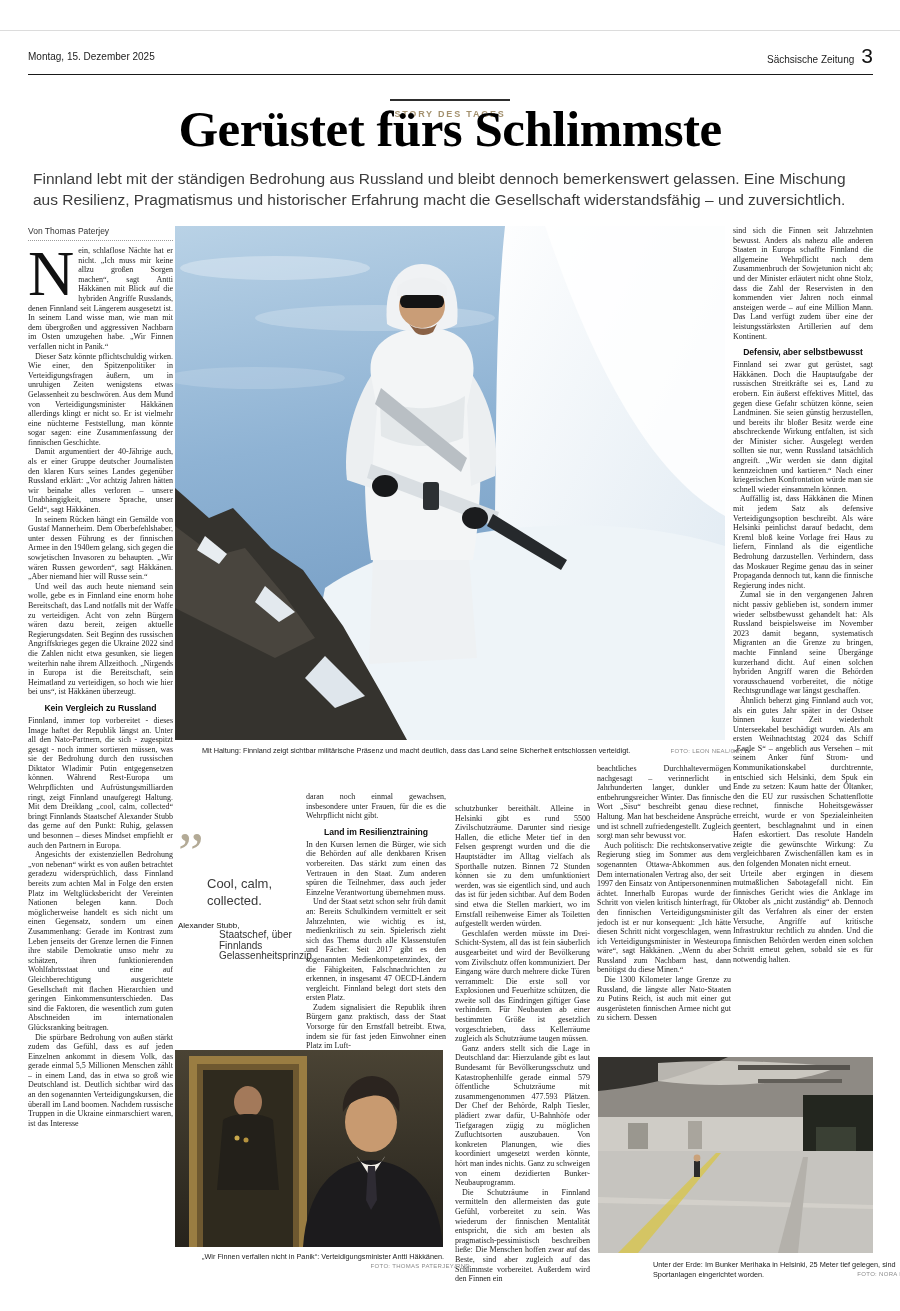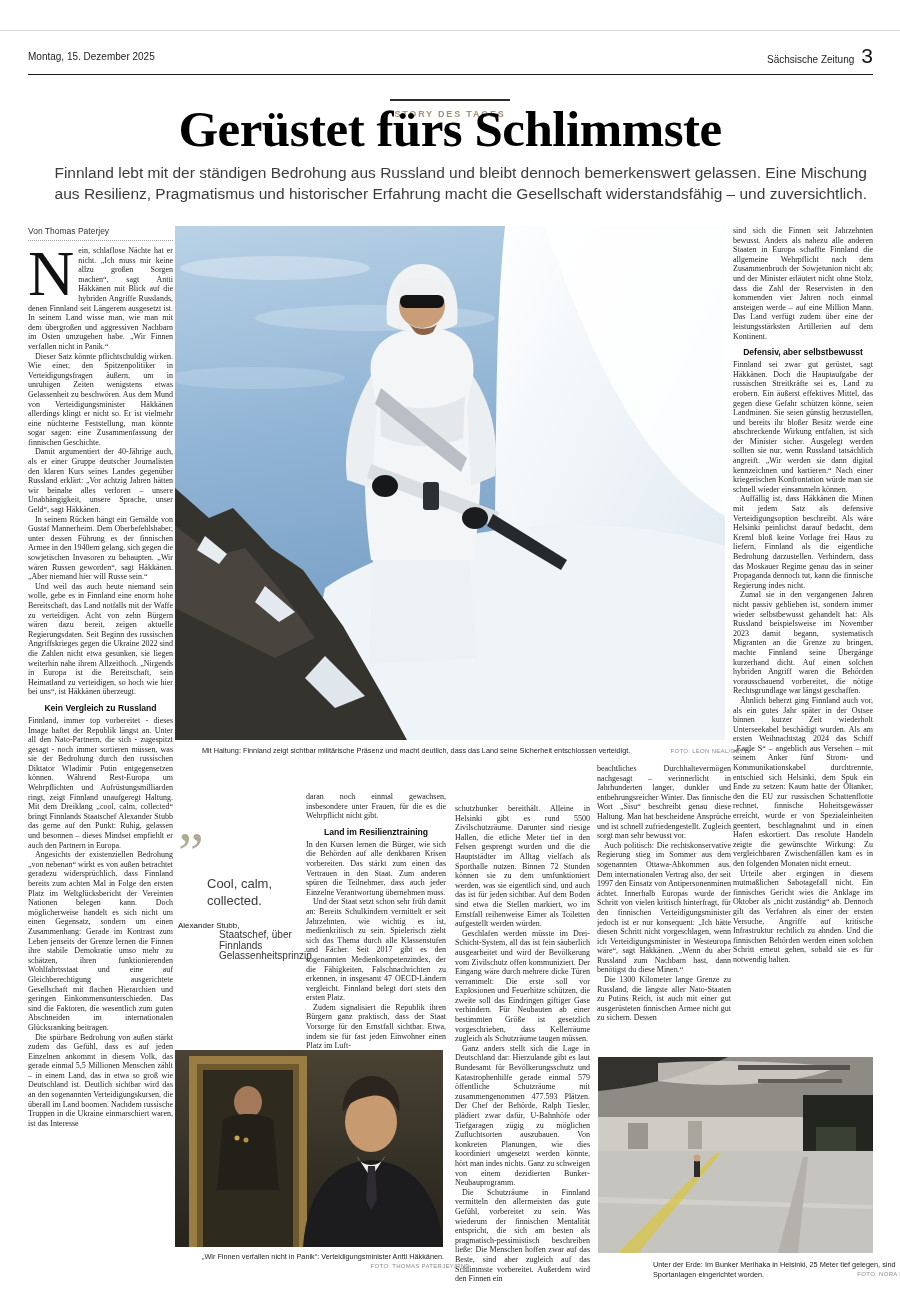--- a/index.html
+++ b/index.html
@@ -12,21 +12,21 @@
   .hdr-section{top:42px;left:0;width:900px;text-align:center;font-size:21px;letter-spacing:5px;color:#111;font-weight:400;}
   .hdr-right{top:44px;right:27px;display:flex;align-items:baseline;gap:7px;}
   .hdr-paper{font-size:10px;color:#222;}
   .hdr-page{font-size:21px;color:#111;}
   .hdr-rule{top:74px;left:28px;width:845px;height:1px;background:#191919;}
   
   .kicker{top:85px;left:0;width:900px;text-align:center;font-size:9px;font-weight:bold;letter-spacing:1.8px;}
   .kicker-rule{top:99px;left:390px;width:120px;height:2px;background:#2e2e2e;}
   .headline{top:102px;left:0;width:900px;text-align:center;font-family:"Liberation Serif",serif;
             font-weight:700;font-size:51px;line-height:54px;letter-spacing:-0.5px;color:#000;margin:0;}
-  .deck{top:163px;left:33px;width:834px;text-align:right;font-size:15.5px;line-height:20.5px;color:#3c3c3c;}
+  .deck{top:169px;left:33px;width:834px;text-align:left;font-size:15.5px;line-height:20.5px;color:#3c3c3c;}
   
   .byline{top:226px;left:28px;width:145px;font-size:8.5px;color:#333;padding-bottom:4px;border-bottom:1px dotted #9a9a9a;}
   
   .col{overflow:hidden;}
   .bp{font-family:"Liberation Serif",serif;font-size:8px;line-height:9.6px;text-align:justify;
       margin:0;color:#1d1d1d;hyphens:auto;}
   .bp.ind{text-indent:7px;}
   .subhead{font-size:8.6px;font-weight:bold;text-align:center;margin:6px 0 3px;color:#0f0f0f;font-family:"Liberation Sans",sans-serif;}
   .dropcap{float:left;font-family:"Liberation Serif",serif;font-size:64px;line-height:50px;
            padding:3px 4px 0 0;color:#111;}
@@ -140,21 +140,21 @@
     <div class="qtext">Cool, calm, collected.</div>
     <div class="qauthor">Alexander Stubb,</div>
     <div class="qrole">Staatschef, über Finnlands Gelassenheitsprinzip</div>
   </div>
 
   <div class="abs col c3">
       <p class="bp">daran noch einmal gewachsen, insbesondere unter Frauen, für die es die Wehrpflicht nicht gibt.</p>
       <div class="subhead">Land im Resilienztraining</div>
       <p class="bp">In den Kursen lernen die Bürger, wie sich die Behörden auf alle denkbaren Krisen vorbereiten. Das stärkt zum einen das Vertrauen in den Staat. Zum anderen spüren die Teilnehmer, dass auch jeder Einzelne Verantwortung übernehmen muss.</p>
       <p class="bp ind">Und der Staat setzt schon sehr früh damit an: Bereits Schulkindern vermittelt er seit Jahrzehnten, wie wichtig es ist, medienkritisch zu sein. Spielerisch zieht sich das Thema durch alle Klassenstufen und Fächer. Seit 2017 gibt es den sogenannten Medienkompetenzindex, der die Fähigkeiten, Falschnachrichten zu erkennen, in insgesamt 47 OECD-Ländern vergleicht. Finnland belegt dort stets den ersten Platz.</p>
-      <p class="bp ind">Zudem signalisiert die Republik ihren Bürgern ganz praktisch, dass der Staat Vorsorge für den Ernstfall sichtbar. Etwa, indem sie für fast jeden Einwohner einen Platz im Luft-</p>
+      <p class="bp ind">Zudem signalisiert die Republik ihren Bürgern ganz praktisch, dass der Staat Vorsorge für den Ernstfall betreibt. Etwa, indem sie für fast jeden Einwohner einen Platz im Luft-</p>
     </div>
   <div class="abs col c4">
       <p class="bp">schutzbunker bereithält. Alleine in Helsinki gibt es rund 5500 Zivilschutzräume. Darunter sind riesige Hallen, die etliche Meter tief in den Felsen gesprengt wurden und die die Hauptstädter im Alltag vielfach als Sporthalle nutzen. Binnen 72 Stunden können sie zu dem umfunktioniert werden, was sie eigentlich sind, und auch das ist für jeden sichtbar. Auf dem Boden sind etwa die Stellen markiert, wo im Ernstfall reihenweise Eimer als Toiletten aufgestellt werden würden.</p>
       <p class="bp ind">Geschlafen werden müsste im Drei-Schicht-System, all das ist fein säuberlich ausgearbeitet und wird der Bevölkerung vom Zivilschutz offen kommuniziert. Der Eingang wäre durch mehrere dicke Türen verrammelt: Die erste soll vor Explosionen und Feuerhitze schützen, die zweite soll das Eindringen giftiger Gase verhindern. Für Neubauten ab einer bestimmten Größe ist gesetzlich vorgeschrieben, dass Kellerräume zugleich als Schutzräume taugen müssen.</p>
       <p class="bp ind">Ganz anders stellt sich die Lage in Deutschland dar: Hierzulande gibt es laut Bundesamt für Bevölkerungsschutz und Katastrophenhilfe gerade einmal 579 öffentliche Schutzräume mit zusammengenommen 477.593 Plätzen. Der Chef der Behörde, Ralph Tiesler, plädiert zwar dafür, U-Bahnhöfe oder Tiefgaragen zügig zu möglichen Zufluchtsorten auszubauen. Von konkreten Planungen, wie dies koordiniert umgesetzt werden könnte, hört man indes nichts. Ganz zu schweigen von einem dezidierten Bunker-Neubauprogramm.</p>
       <p class="bp ind">Die Schutzräume in Finnland vermitteln den allermeisten das gute Gefühl, vorbereitet zu sein. Was wiederum der finnischen Mentalität entspricht, die sich am besten als pragmatisch-pessimistisch beschreiben ließe: Die Menschen hoffen zwar auf das Beste, sind aber zugleich auf das Schlimmste vorbereitet. Außerdem wird den Finnen ein</p>
     </div>
   <div class="abs col c5">
       <p class="bp">beachtliches Durchhaltevermögen nachgesagt – verinnerlicht in Jahrhunderten langer, dunkler und entbehrungsreicher Winter. Das finnische Wort „Sisu“ beschreibt genau diese Haltung. Man hat bescheidene Ansprüche und ist schnell zufriedengestellt. Zugleich sorgt man sehr bewusst vor.</p>
       <p class="bp ind">Auch politisch: Die rechtskonservative Regierung stieg im Sommer aus dem sogenannten Ottawa-Abkommen aus. Dem internationalen Vertrag also, der seit 1997 den Einsatz von Antipersonenminen ächtet. Innerhalb Europas wurde der Schritt von vielen kritisch hinterfragt, für den finnischen Verteidigungsminister jedoch ist er nur konsequent: „Ich hätte diesen Schritt nicht vorgeschlagen, wenn ich Verteidigungsminister in Westeuropa wäre“, sagt Häkkänen. „Wenn du aber Russland zum Nachbarn hast, dann benötigst du diese Minen.“</p>

